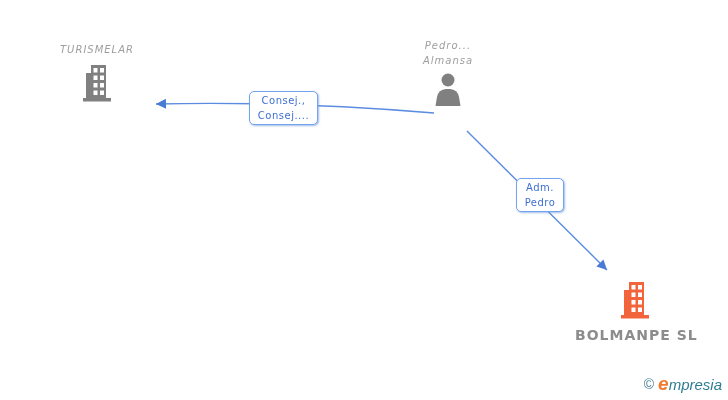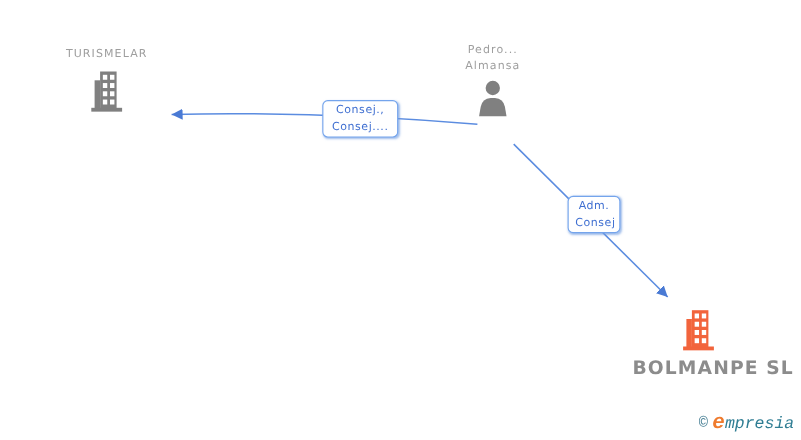--- a/index.html
+++ b/index.html
@@ -5,40 +5,40 @@
   html,body{margin:0;padding:0;background:#ffffff;}
   #canvas{
     position:relative;width:728px;height:400px;background:#ffffff;overflow:hidden;
     font-family:"DejaVu Sans", sans-serif;
   }
   
   #edges{position:absolute;left:0;top:0;width:728px;height:400px;z-index:1;}
   
   .node{position:absolute;z-index:2;text-align:center;cursor:pointer;}
   .node-label{
-    color:#9e9e9e;font-size:10px;letter-spacing:1px;line-height:15px;white-space:nowrap;
+    color:#9e9e9e;font-size:10px;letter-spacing:1px;line-height:15px;white-space:nowrap;font-style:italic;
   }
   .node-label-strong{
-    color:#8c8c8c;font-size:17px;font-weight:bold;letter-spacing:1px;line-height:16px;white-space:nowrap;
+    color:#8c8c8c;font-size:14px;font-weight:bold;letter-spacing:1px;line-height:16px;white-space:nowrap;
   }
   .icon-wrap{display:inline-block;line-height:0;}
   .gray-fill{fill:#808080;}
   .orange-fill{fill:#f2643c;}
   
   .edge-label{
     position:absolute;z-index:3;background:#ffffff;
     border:1px solid #74a4ec;border-radius:5px;
     box-shadow:1px 1px 2px rgba(110,155,225,0.65);
     color:#3f6fd1;font-size:10px;letter-spacing:0.5px;line-height:15px;
     text-align:center;padding:1px 6px;cursor:pointer;white-space:nowrap;
   }
   
   #logo{
     position:absolute;right:6px;bottom:5px;z-index:2;
-    font-family:Liberation Mono, monospace;font-style:italic;white-space:nowrap;
+    font-family:Liberation Sans, sans-serif;font-style:italic;white-space:nowrap;
   }
   #logo .copy{color:#4a8196;font-size:14px;font-style:normal;vertical-align:1px;margin-right:4px;}
   #logo .brand-e{color:#ef7b2e;font-size:19px;font-weight:bold;}
   #logo .brand-rest{color:#2f7d93;font-size:15px;}
 </style>
 </head>
 <body>
 
 <div id="canvas">
 
@@ -104,27 +104,27 @@
           <rect x="11.5" y="19" width="4" height="4.5"></rect>
             <rect x="18" y="19" width="4" height="4.5"></rect>
           <rect x="11.5" y="26.5" width="4" height="4.5"></rect>
             <rect x="18" y="26.5" width="4" height="4.5"></rect>
         </g>
       </svg>
     </span>
     <div class="node-label-strong" style="margin-top:4px;">BOLMANPE SL</div>
   </div>
 
-  <div class="edge-label" style="left:249px;top:91px;width:55px;margin-left:44px;">
+  <div class="edge-label" style="left:249px;top:91px;width:55px;">
     <div>Consej.,</div>
     <div>Consej....</div>
   </div>
 
   <div class="edge-label" style="left:516px;top:178px;width:34px;">
     <div>Adm.</div>
-    <div>Consej</div>
+    <div>Pedro</div>
   </div>
 
   <div id="logo">
     <span class="copy">©</span><span class="brand-e">e</span><span class="brand-rest">mpresia</span>
   </div>
 
 </div>
 
 </body></html>

